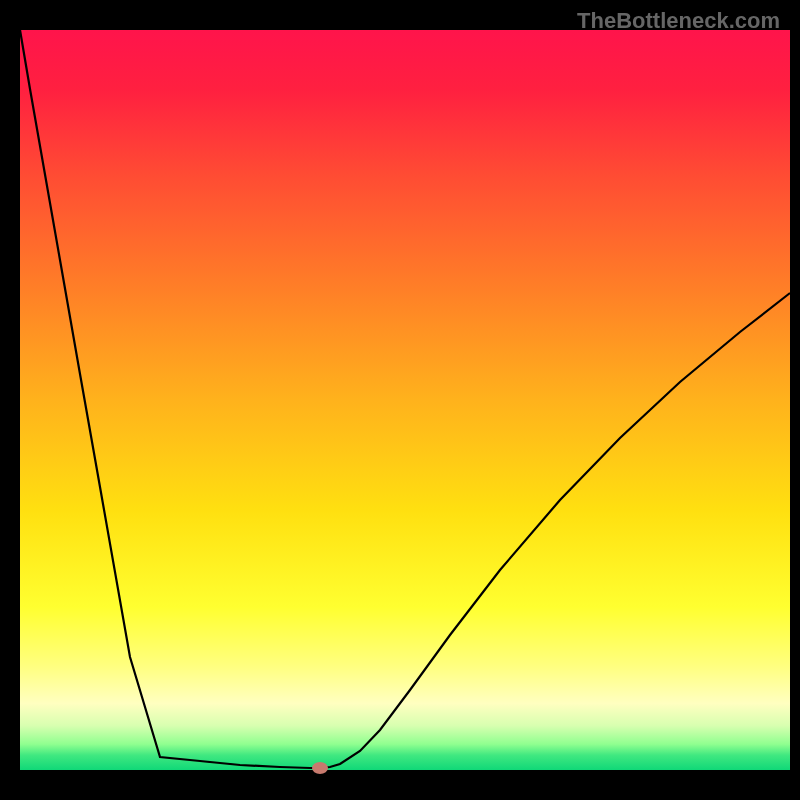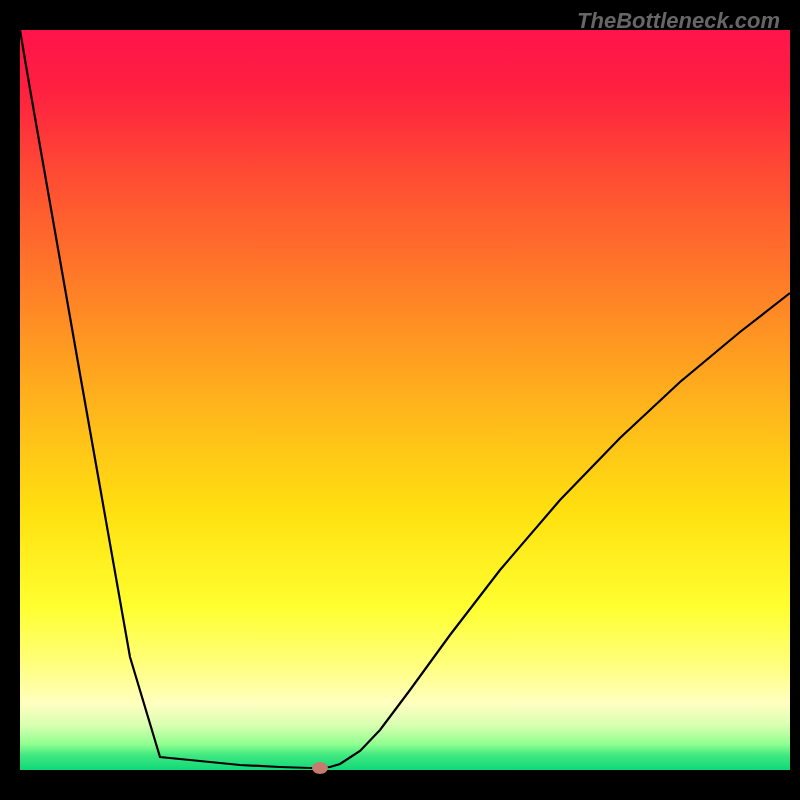--- a/index.html
+++ b/index.html
@@ -8,21 +8,20 @@
     display: flex;
     justify-content: center;
     align-items: center;
     min-height: 100vh;
     background: #fff;
   }
   .chart-container {
     position: relative;
     width: 800px;
     height: 800px;
-    font-style: italic;
   }
   .watermark {
     position: absolute;
     top: 8px;
     right: 20px;
     font-family: Arial, sans-serif;
     font-size: 22px;
     font-weight: bold;
     color: #666;
     z-index: 10;

